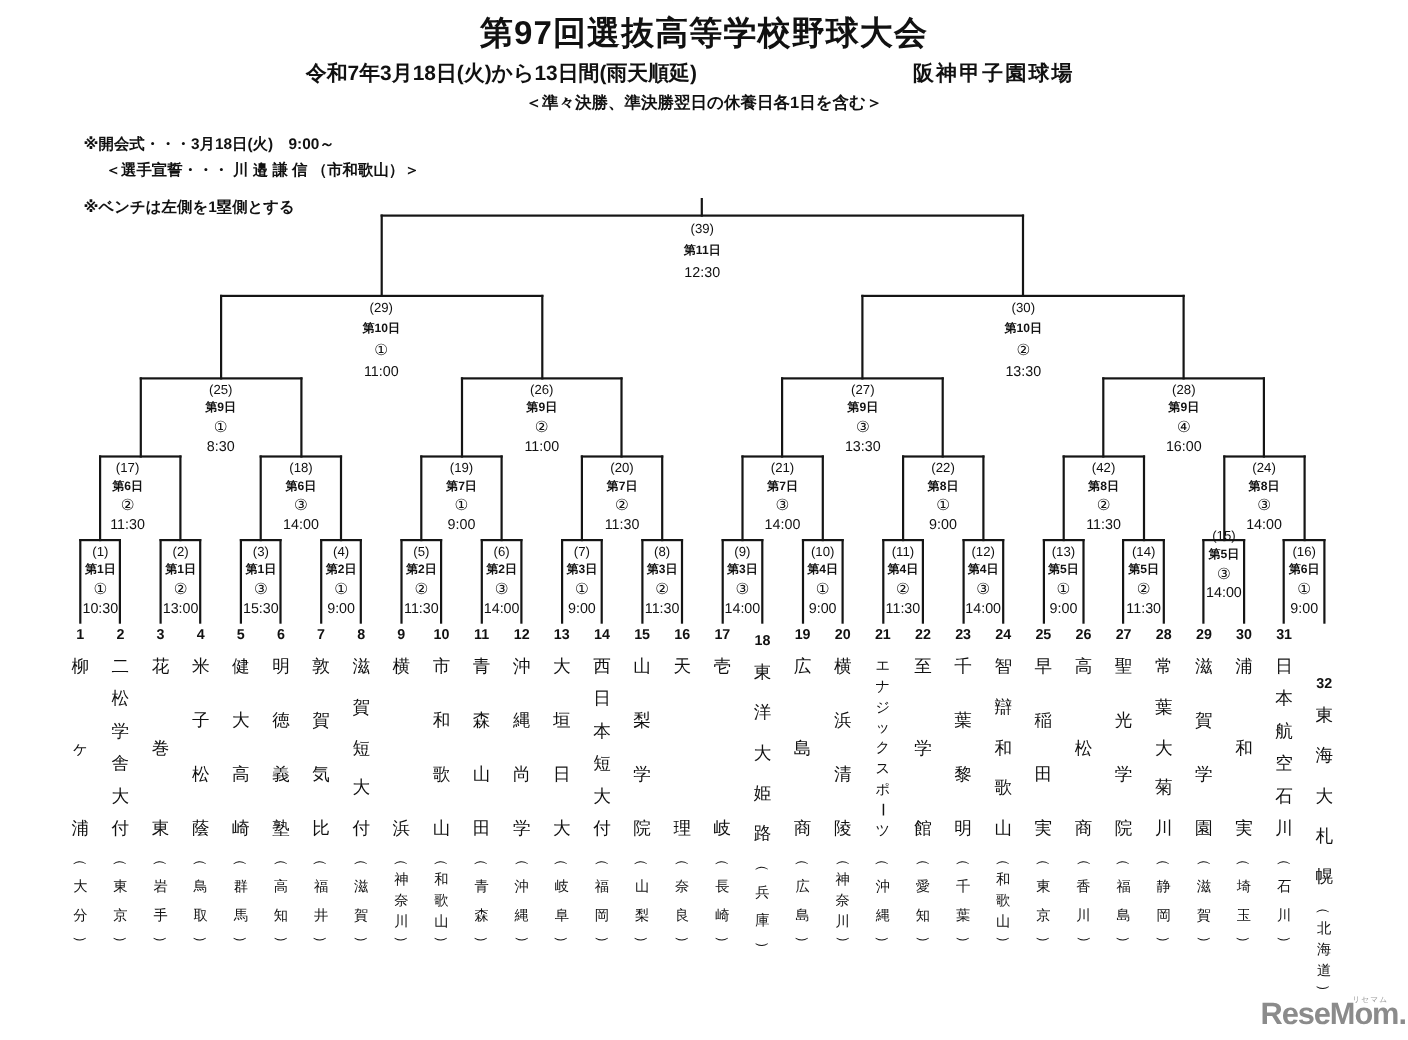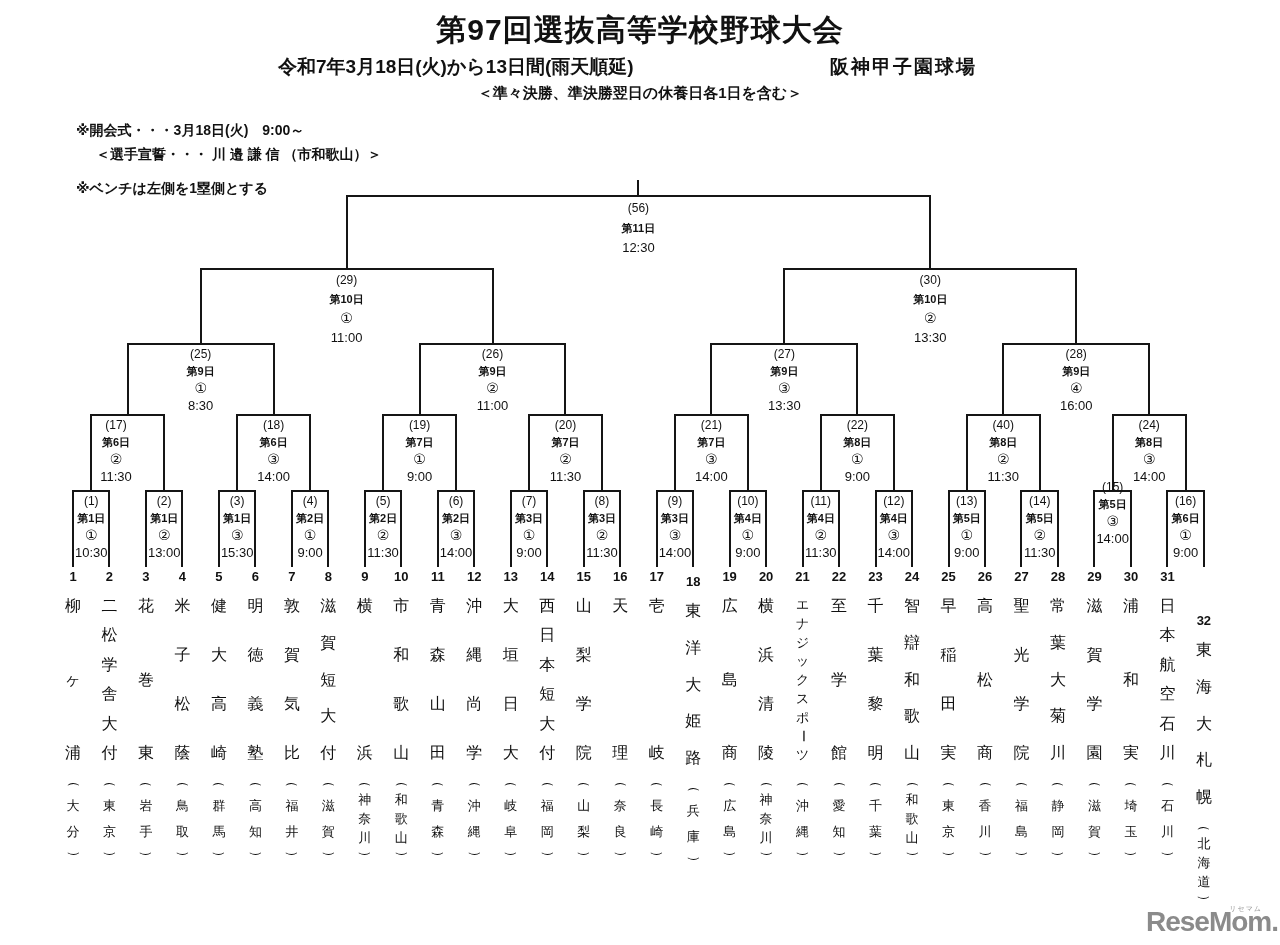--- a/index.html
+++ b/index.html
@@ -746,21 +746,21 @@
     <div class="bline" style="left: 856.32px; top: 343px; width: 2px; height: 73px;"></div>
     <div class="mlabel r1" style="left: 812.32px; top: 417px; width: 90px;">
       <div class="m-no">(22)</div>
       <div class="m-day">第8日</div>
       <div class="m-game">①</div>
       <div class="m-time">9:00</div>
     </div>
     <div class="bline" style="left: 965.76px; top: 414px; width: 74.96px; height: 2px;"></div>
     <div class="bline" style="left: 1002.24px; top: 343px; width: 2px; height: 73px;"></div>
     <div class="mlabel r1" style="left: 958.24px; top: 417px; width: 90px;">
-      <div class="m-no">(40)</div>
+      <div class="m-no">(42)</div>
       <div class="m-day">第8日</div>
       <div class="m-game">②</div>
       <div class="m-time">11:30</div>
     </div>
     <div class="bline" style="left: 1111.68px; top: 414px; width: 74.96px; height: 2px;"></div>
     <div class="bline" style="left: 1148.16px; top: 343px; width: 2px; height: 73px;"></div>
     <div class="mlabel r1" style="left: 1104.16px; top: 417px; width: 90px;">
       <div class="m-no">(24)</div>
       <div class="m-day">第8日</div>
       <div class="m-game">③</div>
@@ -810,21 +810,21 @@
     <div class="bline" style="left: 929.28px; top: 195px; width: 2px; height: 75px;"></div>
     <div class="mlabel r3" style="left: 885.28px; top: 271px; width: 90px;">
       <div class="m-no">(30)</div>
       <div class="m-day">第10日</div>
       <div class="m-game">②</div>
       <div class="m-time">13:30</div>
     </div>
     <div class="bline" style="left: 345.6px; top: 195px; width: 585.68px; height: 2px;"></div>
     <div class="bline" style="left: 637.44px; top: 180px; width: 2px; height: 17px;"></div>
     <div class="mlabel r4" style="left: 593.44px; top: 198px; width: 90px;">
-      <div class="m-no">(56)</div>
+      <div class="m-no">(39)</div>
       <div class="m-day">第11日</div>
       <div class="m-time">12:30</div>
     </div>
   </div>
 
 <div class="abs logo">
   <span class="logo-ruby">リセマム</span><span class="logo-text"><span>ReseMom</span><span>.</span></span>
 </div>
 
 </body></html>

